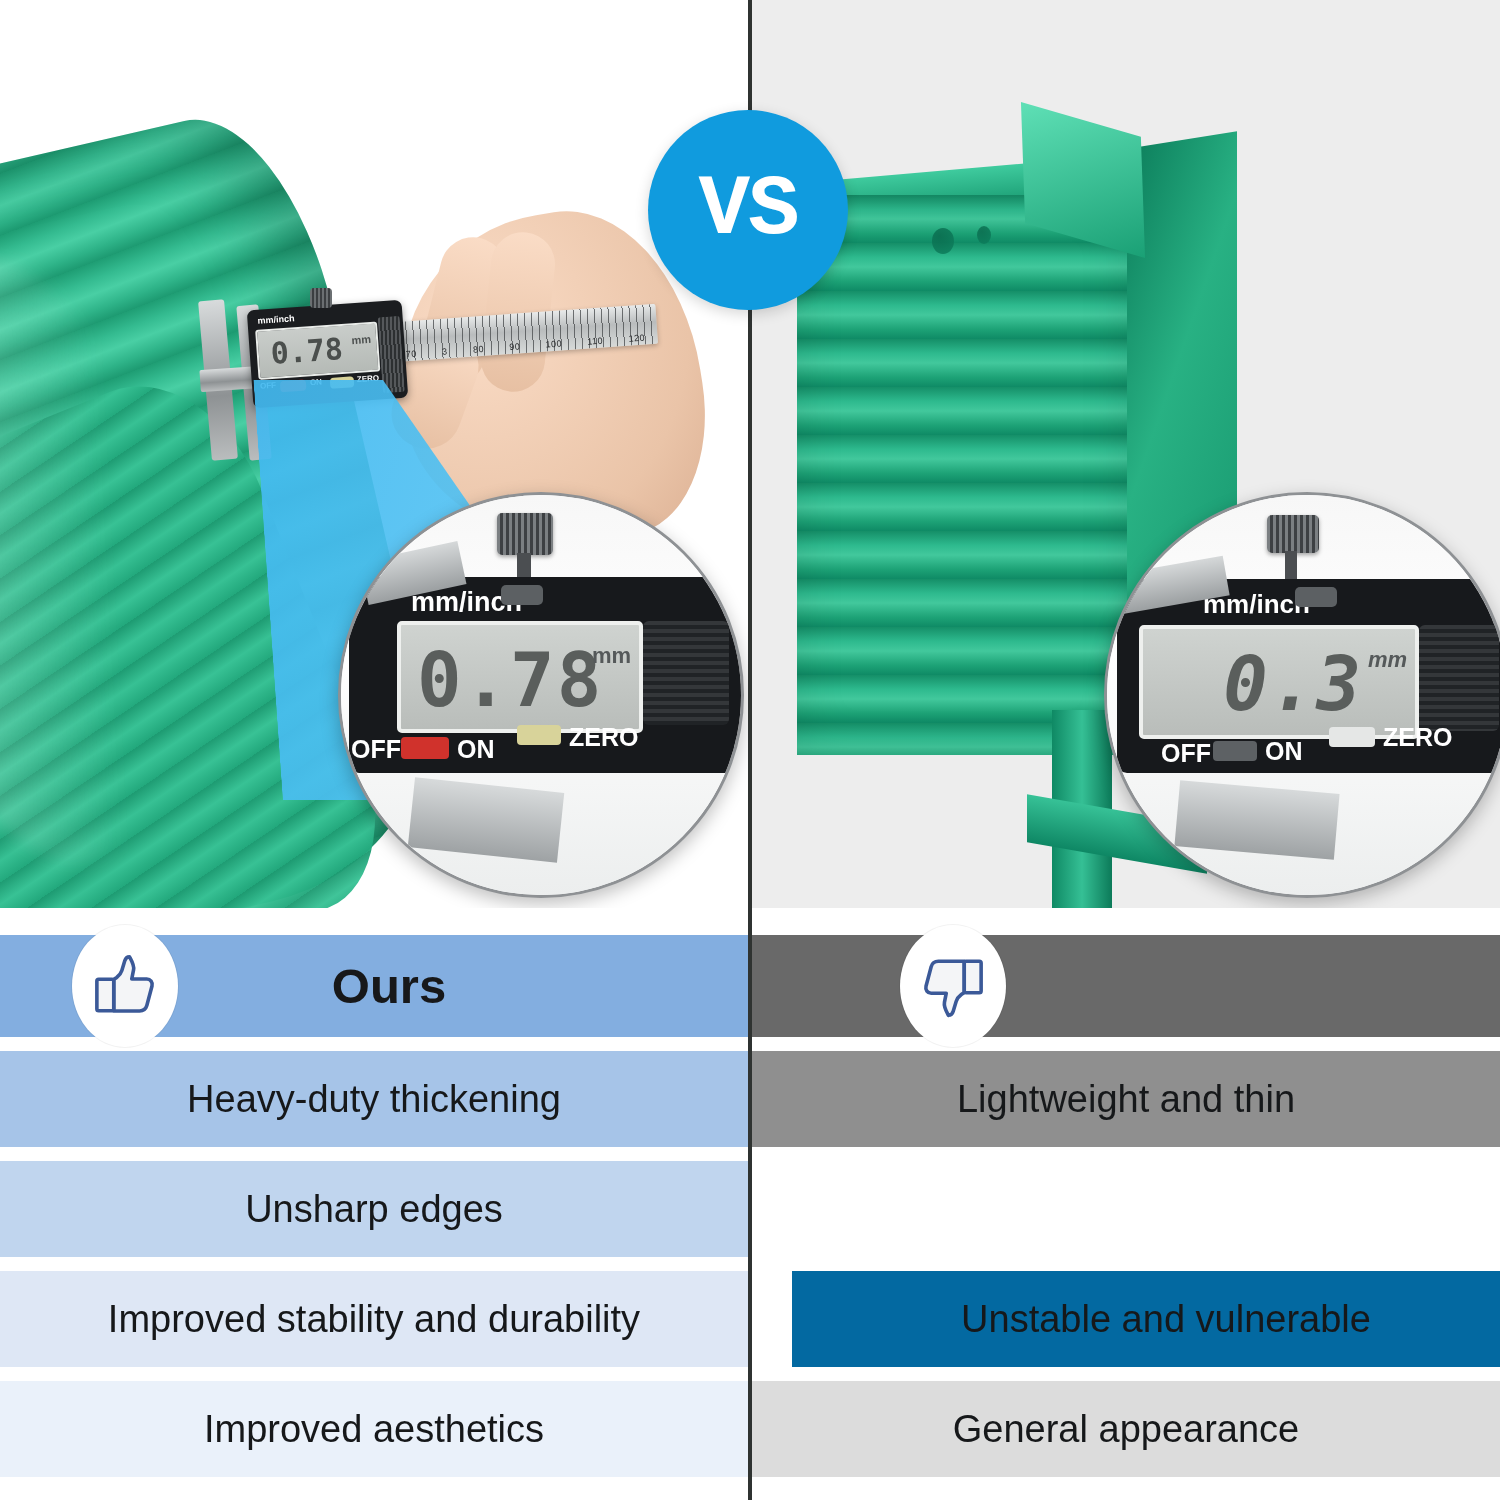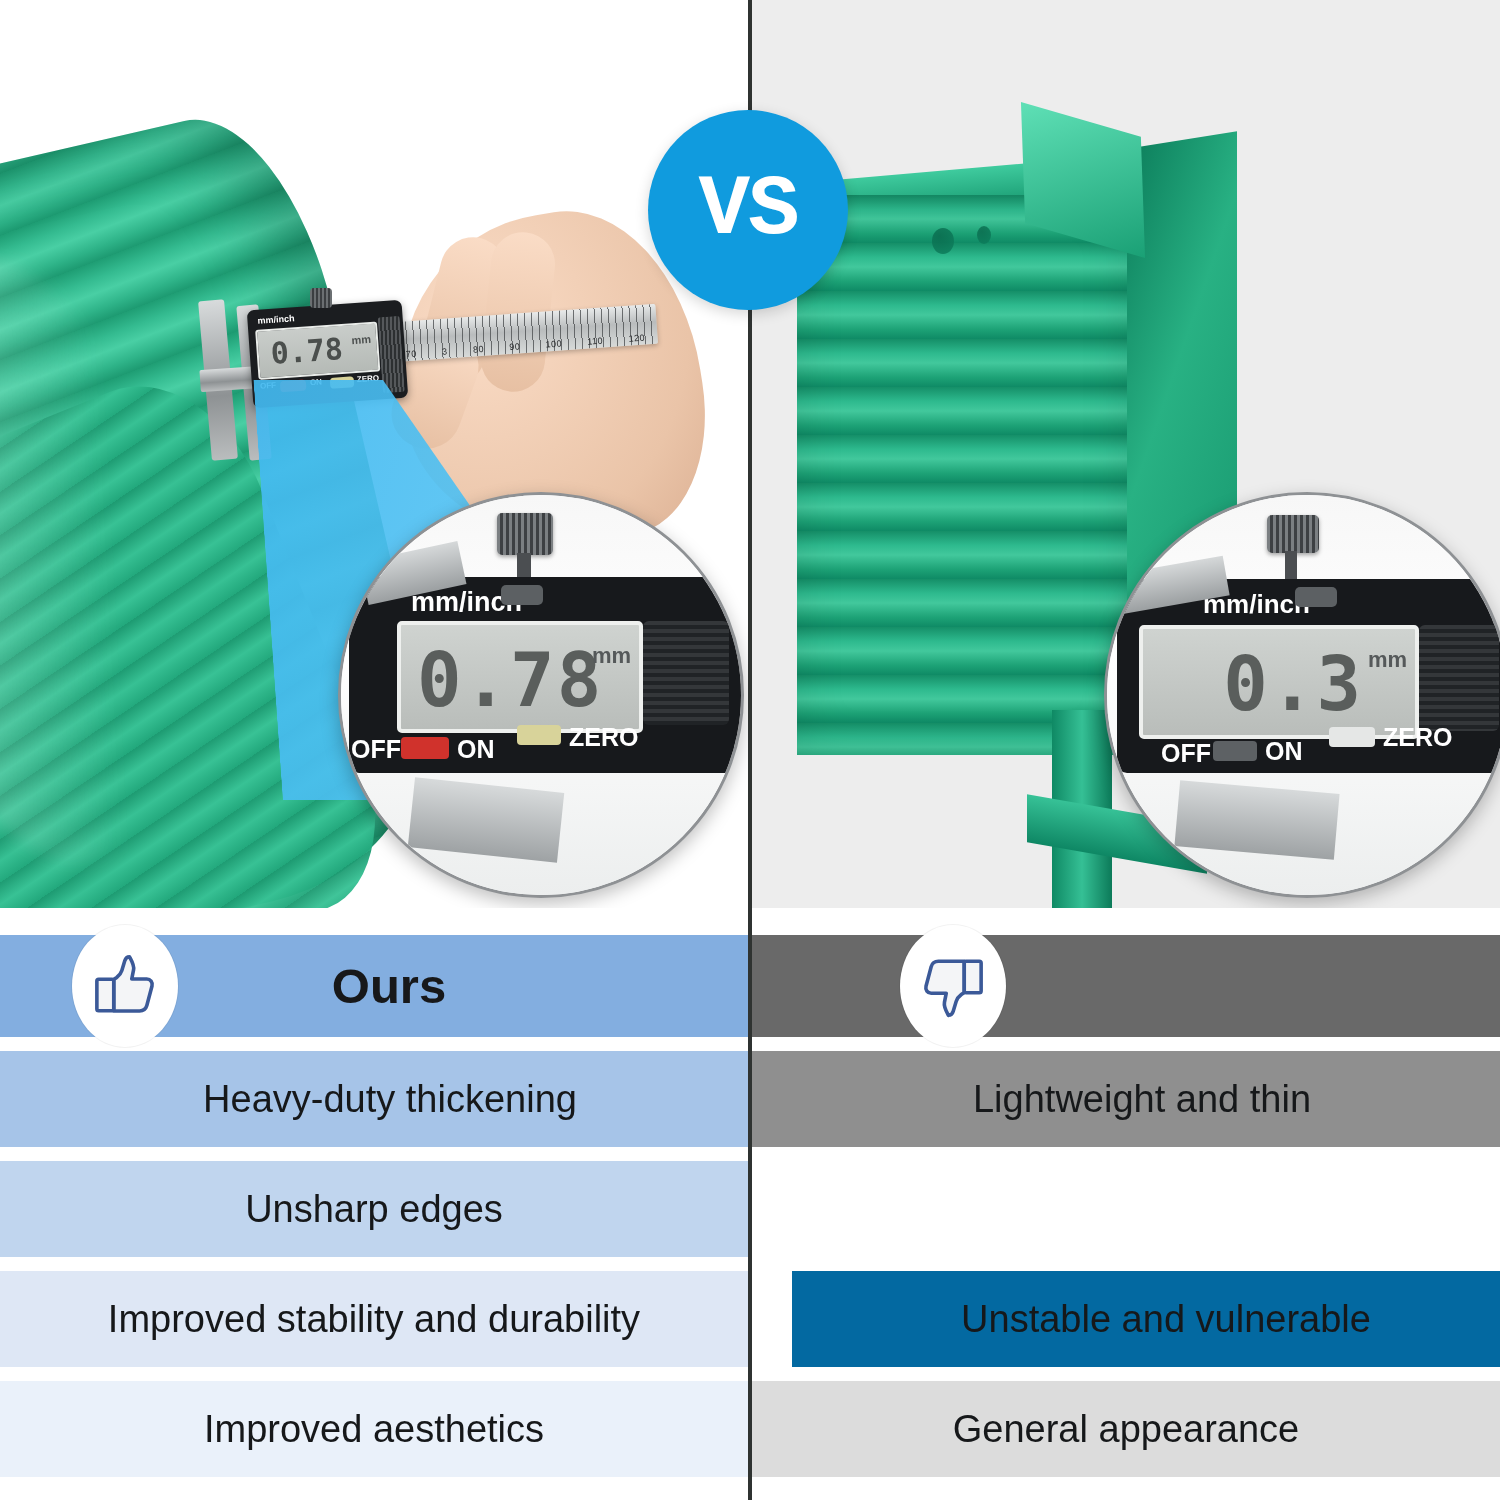--- a/index.html
+++ b/index.html
@@ -146,21 +146,21 @@
   .vs-text{font-size:86px;font-weight:bold;color:#ffffff;letter-spacing:-2px;
     font-family:Liberation Mono, monospace;}
 
   
   .table{position:absolute;left:0;top:908px;width:1500px;height:592px;background:#fff;}
   .col{position:absolute;top:0;width:748px;height:592px;}
   .col.left{left:0;}
   .col.right{left:752px;}
   .row{position:absolute;left:0;width:100%;display:flex;align-items:center;}
   .row-head{height:102px;top:27px;}
-  .row-1{height:96px;top:143px;padding-left:16px;}
+  .row-1{height:96px;top:143px;}
   .row-2{height:96px;top:253px;}
   .row-3{height:96px;top:363px;justify-content:flex-end;}
   .row-4{height:96px;top:473px;}
 
   .head-label{flex:1;text-align:center;font-size:49px;font-weight:bold;color:#17181a;
     letter-spacing:0px;padding-left:30px;}
   .row-label{flex:1;text-align:center;font-size:38px;color:#16181a;}
 
   .badge-circle{
     position:absolute;width:106px;height:122px;border-radius:50%;
@@ -271,21 +271,21 @@
       </div>
 
       <div class="mag mag-right" style="left:352px;">
         <div class="mag-bg"></div>
         <div class="mag-inner">
           <div class="mcal-knob" style="left:160px;top:20px;width:52px;height:38px;"></div>
           <div style="position:absolute;left:178px;top:56px;width:12px;height:30px;background:#4b4e51;"></div>
           <div class="mcal-body" style="left:10px;top:84px;width:390px;height:194px;">
             <div class="mcal-lbl" style="left:86px;top:10px;font-size:26px;">mm/inch</div>
             <div style="position:absolute;left:178px;top:8px;width:42px;height:20px;background:#5c6063;border-radius:5px;"></div>
-            <div class="mcal-screen" style="left:22px;top:46px;width:272px;height:106px;">
+            <div class="mcal-screen" style="left:22px;top:46px;width:272px;height:106px;font-style:italic;">
               <span class="mcal-value" style="right:52px;top:12px;font-size:74px;">0.3</span>
               <span class="mcal-unit" style="right:8px;top:18px;">mm</span>
             </div>
             <div class="mcal-grip" style="left:302px;top:46px;width:80px;height:106px;"></div>
             <div class="mcal-lbl" style="left:44px;top:160px;font-size:25px;">OFF</div>
             <div class="mcal-sw" style="left:96px;top:162px;width:44px;height:20px;background:#5d6164;"></div>
             <div class="mcal-lbl" style="left:148px;top:158px;font-size:25px;">ON</div>
             <div class="mcal-sw" style="left:212px;top:148px;width:46px;height:20px;background:#e5e7e6;"></div>
             <div class="mcal-lbl" style="left:266px;top:144px;font-size:25px;">ZERO</div>
           </div>

